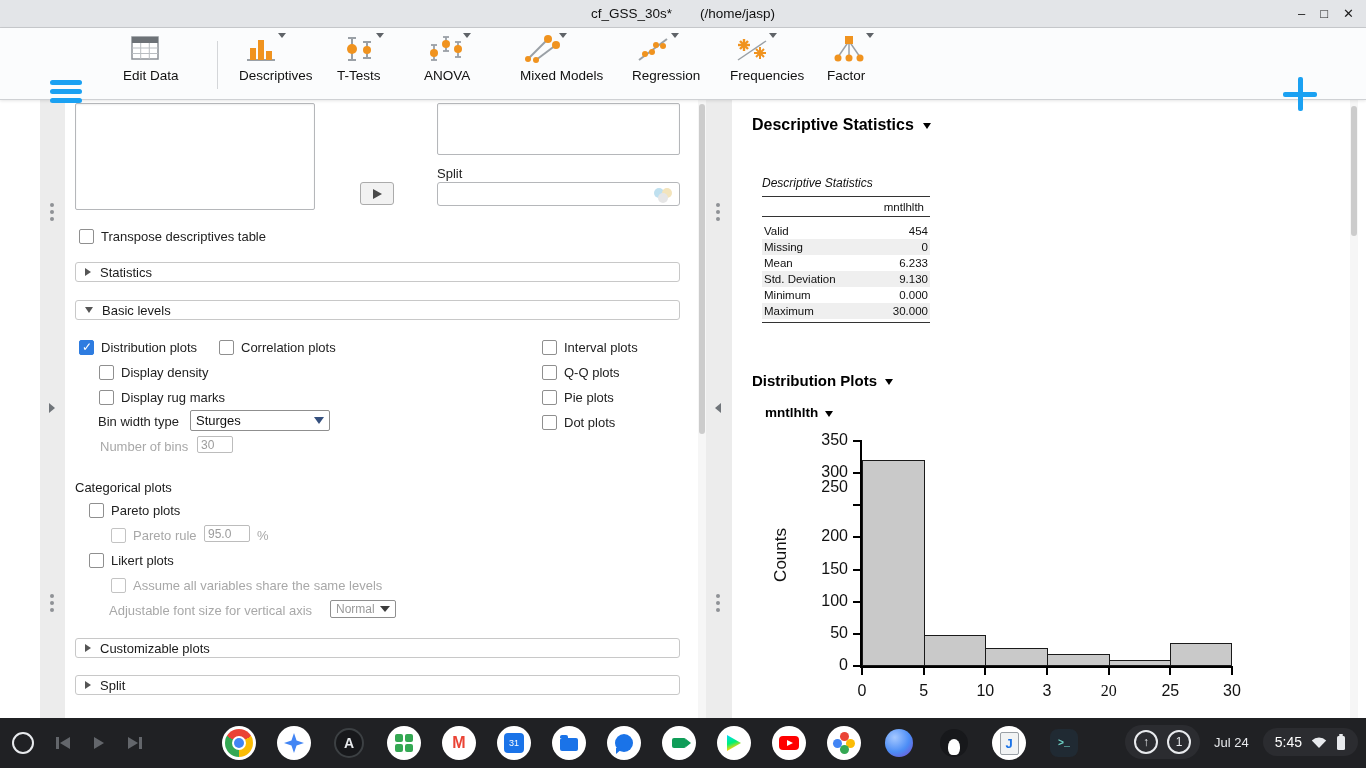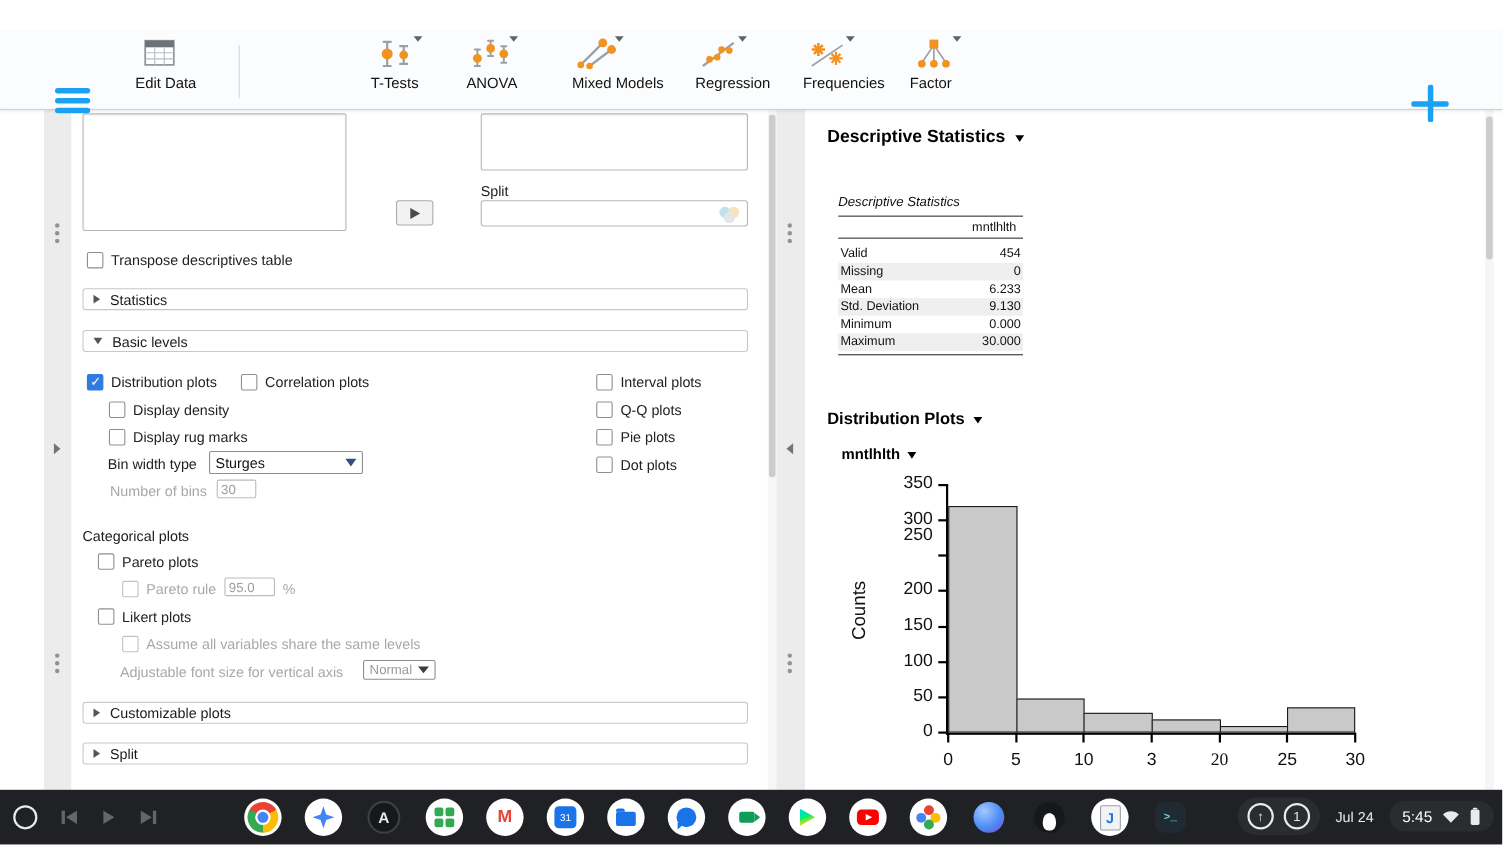--- a/index.html
+++ b/index.html
@@ -159,20 +159,29 @@
   .tray-circle.up::after { content:"↑"; }
   .shelf-date { color:#e8eaed; font-size:13px; padding:0 4px; }
   .status { display:flex; align-items:center; gap:9px; background:#2b2c30; border-radius:18px; padding:6px 12px;
             color:#ffffff; font-size:14px; }
 </style>
 </head>
 <body>
 
 <div class="screen">
 
+  <div class="titlebar">
+    <span>cf_GSS_30s*</span>
+    <span>(/home/jasp)</span>
+    <div class="win-controls">
+      <span>–</span>
+      <span>□</span>
+      <span>✕</span>
+    </div>
+  </div>
 
   <div class="toolbar">
     <div class="hamburger">
         <i></i>
         <i></i>
         <i></i>
       </div>
 
     <div class="tb-item" style="left:123px">
       <span class="mod-icon">
@@ -183,20 +192,32 @@
           <line x1="7" y1="20.5" x2="33" y2="20.5" stroke="#b9bdc1"></line>
           <line x1="15.7" y1="10" x2="15.7" y2="26" stroke="#b9bdc1"></line>
           <line x1="24.3" y1="10" x2="24.3" y2="26" stroke="#b9bdc1"></line>
         </svg>
       </span>
       <span class="tb-label">Edit Data</span>
     </div>
 
     <div class="tb-divider"></div>
 
+    <div class="tb-item" style="left:239px">
+      <span class="mod-icon">
+        <svg width="40" height="32" viewBox="0 0 40 32">
+          <line x1="6" y1="27" x2="34" y2="27" stroke="#9aa0a6" stroke-width="2"></line>
+          <rect x="9" y="15" width="6" height="12" fill="#f0931f"></rect>
+          <rect x="17" y="7" width="6" height="20" fill="#f0931f"></rect>
+          <rect x="25" y="18" width="6" height="9" fill="#f0931f"></rect>
+        </svg>
+        <span class="mod-caret"></span>
+      </span>
+      <span class="tb-label">Descriptives</span>
+    </div>
 
     <div class="tb-item" style="left:337px">
       <span class="mod-icon">
         <svg width="40" height="32" viewBox="0 0 40 32">
           <g stroke="#9aa0a6" stroke-width="2">
             <line x1="13" y1="5" x2="13" y2="27"></line>
               <line x1="9" y1="5" x2="17" y2="5"></line>
               <line x1="9" y1="27" x2="17" y2="27"></line>
             <line x1="28" y1="9" x2="28" y2="25"></line>
               <line x1="24" y1="9" x2="32" y2="9"></line>

